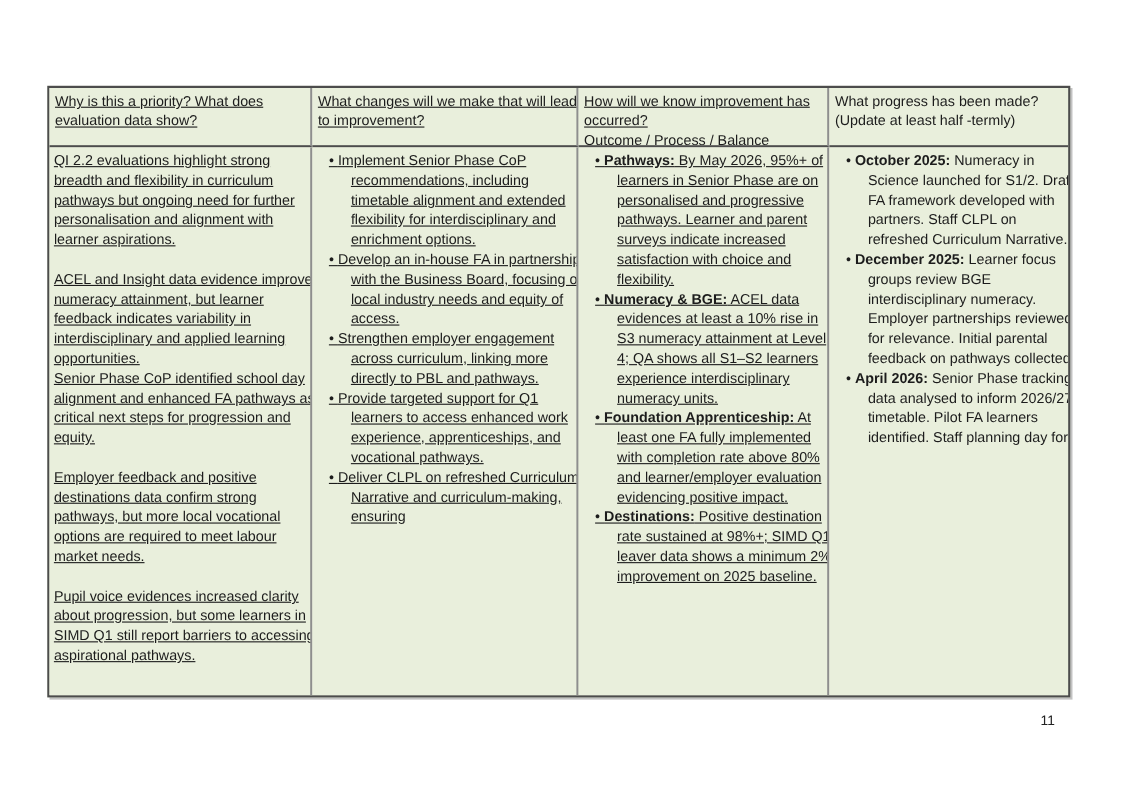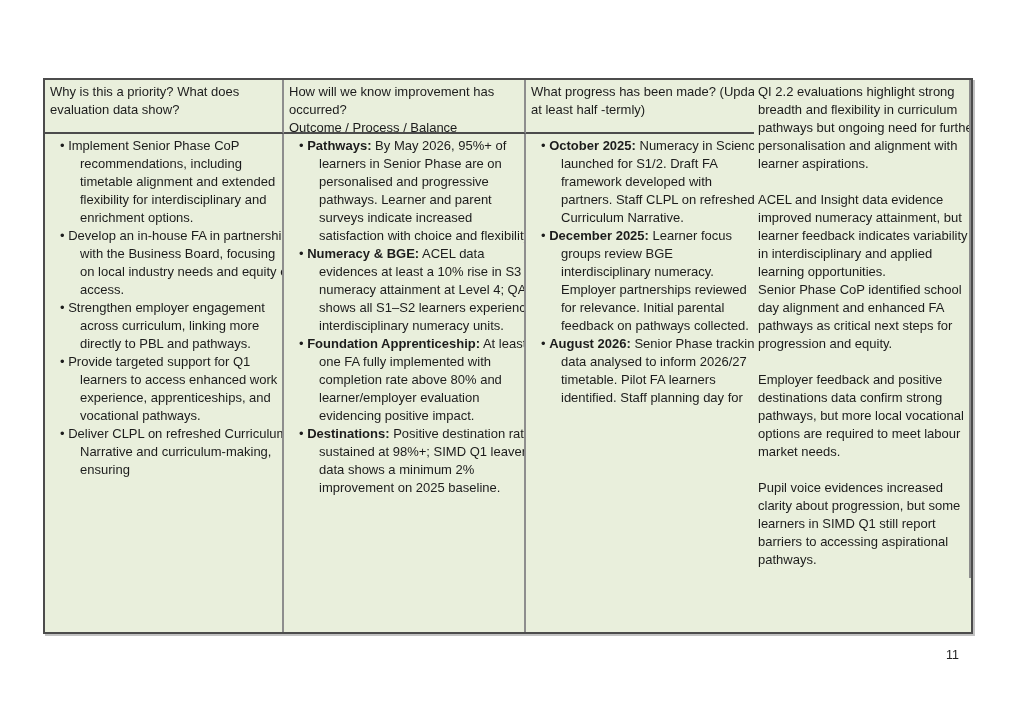--- a/index.html
+++ b/index.html
@@ -31,20 +31,21 @@
     overflow: hidden;
     font-size: 13px;
     line-height: 18px;
   }
   .hcell {
     border-bottom: 2px solid #4c4c4c;
     padding: 3px 0 0 5px;
   }
   .hcell:not(.last), .bcell:not(.last) {
     border-right: 2px solid #8e8e8e;
+    text-decoration: underline;
   }
   .bcell { padding: 3px 0 0 4px; height: 498px; }
   .h-inner { width: calc(100% + 12px); }
   .b-inner { width: calc(100% + 10px); }
   .para { margin: 0; }
   .spacer { height: 18px; }
   ul.bullets { list-style: none; margin: 0; padding: 0; }
   ul.bullets li {
     padding-left: 31px;
     text-indent: -20px;
@@ -61,20 +62,23 @@
 </style>
 </head>
 <body>
 
 <div class="page">
 
   <div class="sip-table">
 
     <div class="hcell">
       <div class="h-inner">Why is this a priority? What does evaluation data show?</div>
+    </div>
+    <div class="hcell">
+      <div class="h-inner">What changes will we make that will lead to improvement?</div>
     </div>
     <div class="hcell">
       <div class="h-inner">
         <span>How will we know improvement has occurred?</span>
         <div>Outcome / Process / Balance</div>
       </div>
     </div>
     <div class="hcell last">
       <div class="h-inner">What progress has been made? (Update at least half -termly)</div>
     </div>
@@ -110,21 +114,21 @@
             <li><strong>Foundation Apprenticeship:</strong><span> At least one FA fully implemented with completion rate above 80% and learner/employer evaluation evidencing positive impact.</span></li>
             <li><strong>Destinations:</strong><span> Positive destination rate sustained at 98%+; SIMD Q1 leaver data shows a minimum 2% improvement on 2025 baseline.</span></li>
           </ul>
       </div>
     </div>
     <div class="bcell last">
       <div class="b-inner">
         <ul class="bullets">
             <li><strong>October 2025:</strong><span> Numeracy in Science launched for S1/2. Draft FA framework developed with partners. Staff CLPL on refreshed Curriculum Narrative.</span></li>
             <li><strong>December 2025:</strong><span> Learner focus groups review BGE interdisciplinary numeracy. Employer partnerships reviewed for relevance. Initial parental feedback on pathways collected.</span></li>
-            <li><strong>August 2026:</strong><span> Senior Phase tracking data analysed to inform 2026/27 timetable. Pilot FA learners identified. Staff planning day for</span></li>
+            <li><strong>April 2026:</strong><span> Senior Phase tracking data analysed to inform 2026/27 timetable. Pilot FA learners identified. Staff planning day for</span></li>
           </ul>
       </div>
     </div>
 
   </div>
 
   <div class="page-number">11</div>
 
 </div>
 

